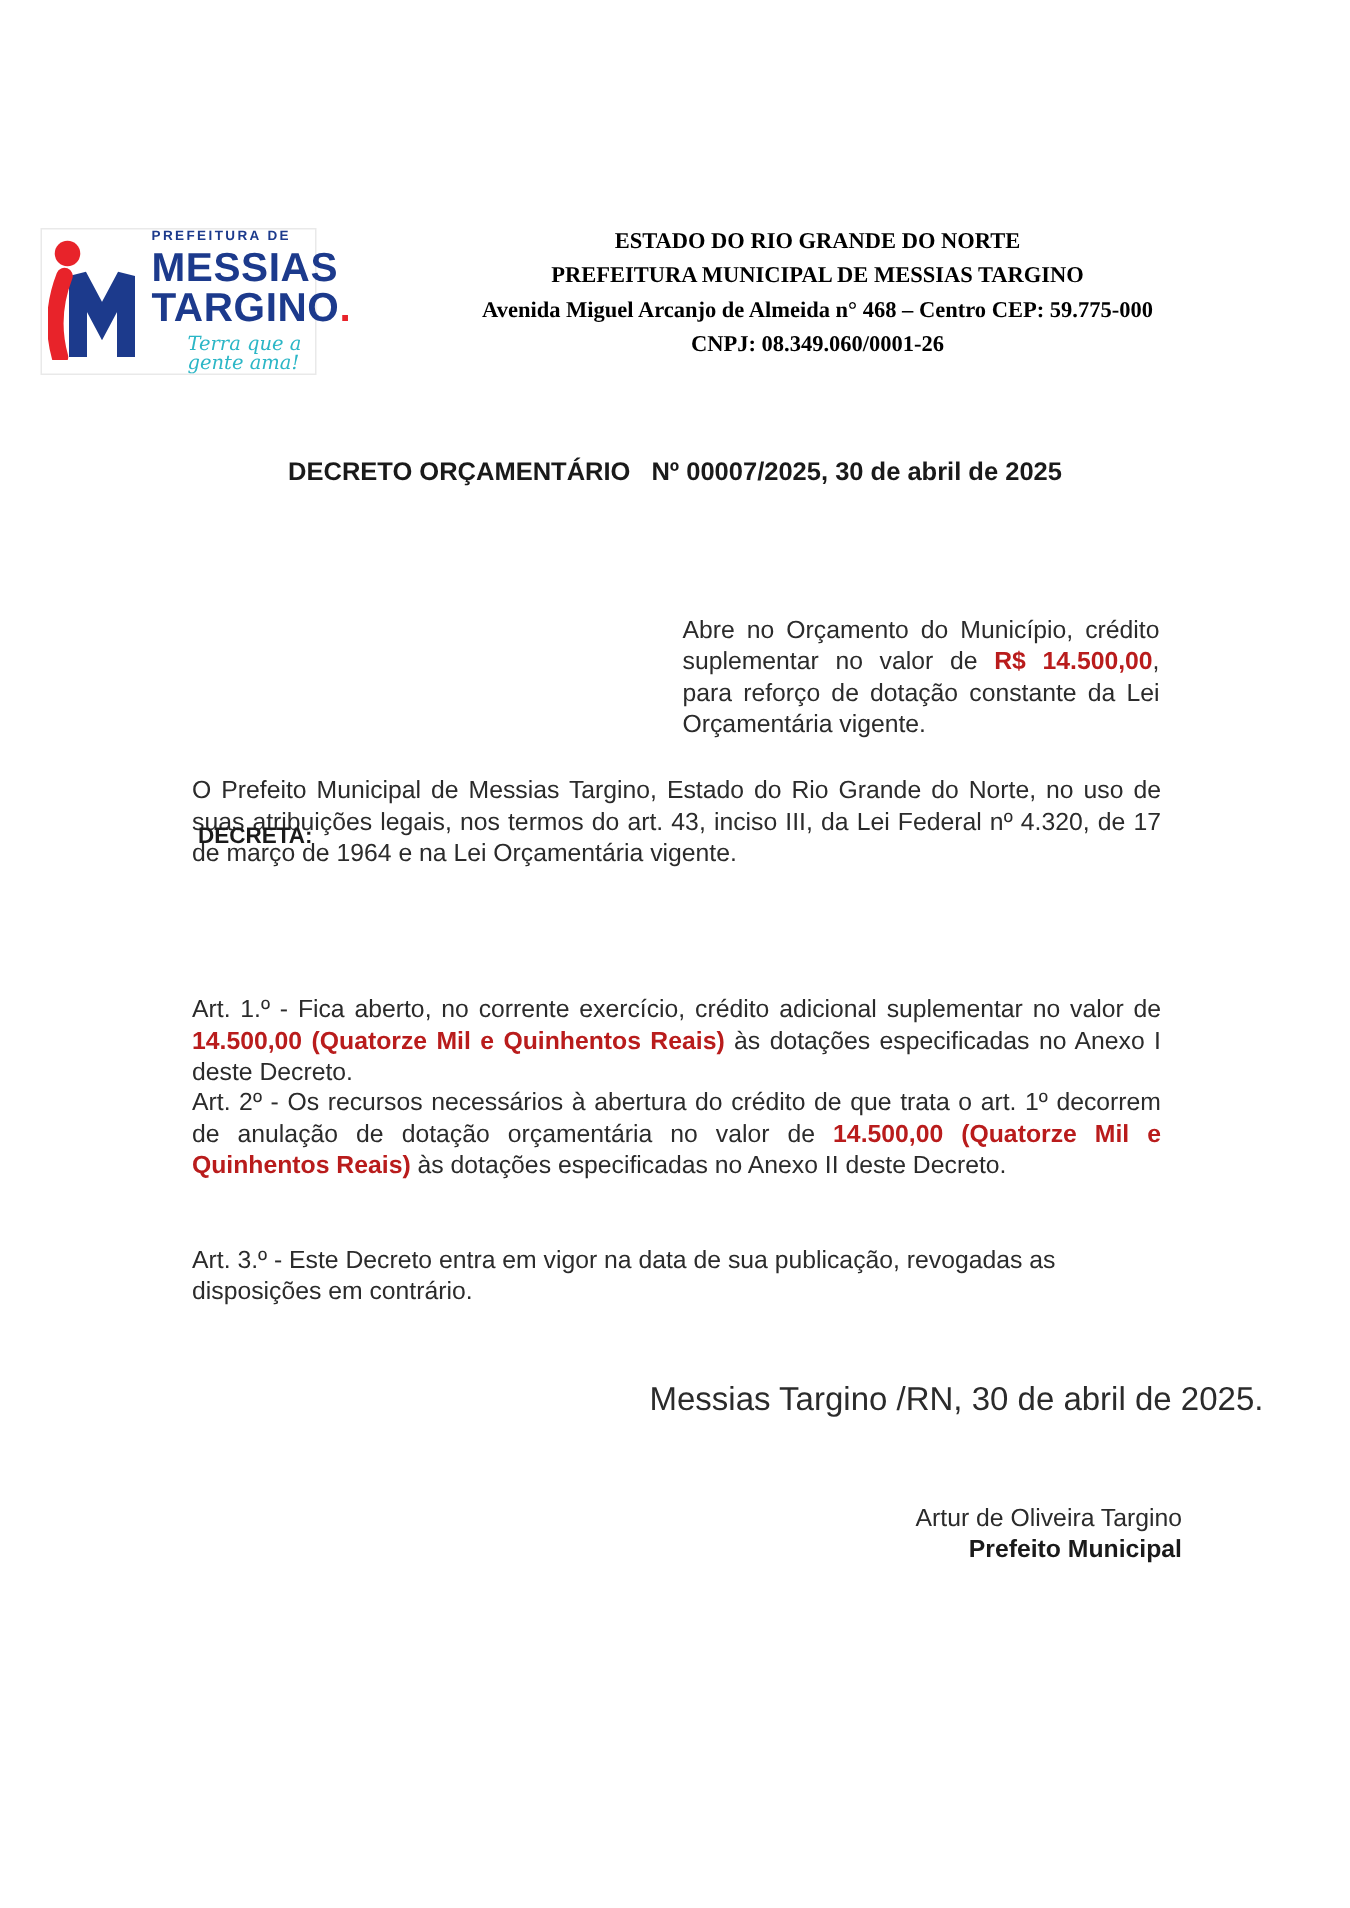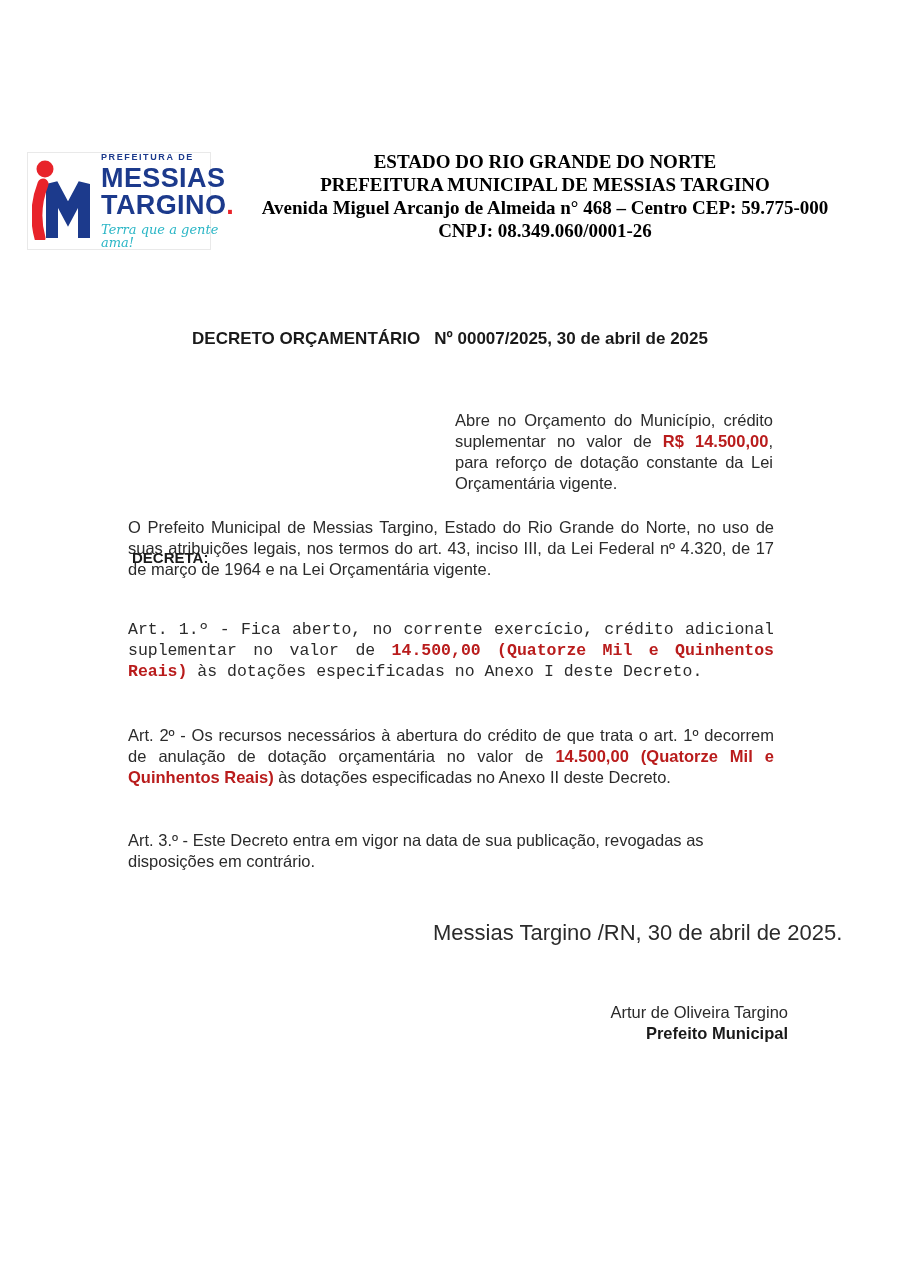--- a/index.html
+++ b/index.html
@@ -55,47 +55,47 @@
   }
   .logo-name .red-dot {
     color: #e8232a;
   }
   .logo-tagline {
     font-family: "DejaVu Serif", serif;
     font-style: italic;
     font-size: 13px;
     color: #2bb6c6;
     margin-top: 4px;
+    margin-left: 24px;
   }
 
   
   .header-text {
     position: absolute;
     left: 255px;
     top: 150px;
     width: 580px;
     text-align: center;
     font-family: "Liberation Serif", serif;
     font-weight: bold;
-    font-size: 19px;
+    font-size: 15px;
     line-height: 23px;
     color: #000000;
   }
 
   
   .doc-title {
     position: absolute;
     left: 0;
     top: 305px;
     width: 900px;
     text-align: center;
     font-weight: bold;
     font-size: 17px;
     color: #1a1a1a;
-    margin-top: 24px;
   }
   .doc-title .gap {
     display: inline-block;
     width: 14px;
   }
 
   
   .para {
     position: absolute;
     font-size: 16.5px;
@@ -106,21 +106,21 @@
   .p-epigraph { top: 393px; left: 455px; width: 318px; }
   .p-preamble { top: 500px; left: 128px; width: 646px; }
   .decreta {
     position: absolute;
     top: 549px;
     left: 132px;
     font-size: 15px;
     font-weight: bold;
     color: #1a1a1a;
   }
-  .p-art1 { top: 602px; left: 128px; width: 646px; font-family: Liberation Mono, monospace; }
+  .p-art1 { top: 646px; left: 128px; width: 646px; }
   .p-art2 { top: 708px; left: 128px; width: 646px; }
   .p-art3 { top: 813px; left: 128px; width: 646px; text-align: left; }
   .b { font-weight: bold; color: #b91c1c; }
 
   .dateline {
     position: absolute;
     top: 920px;
     left: 433px;
     font-size: 22px;
     color: #2b2b2b;

